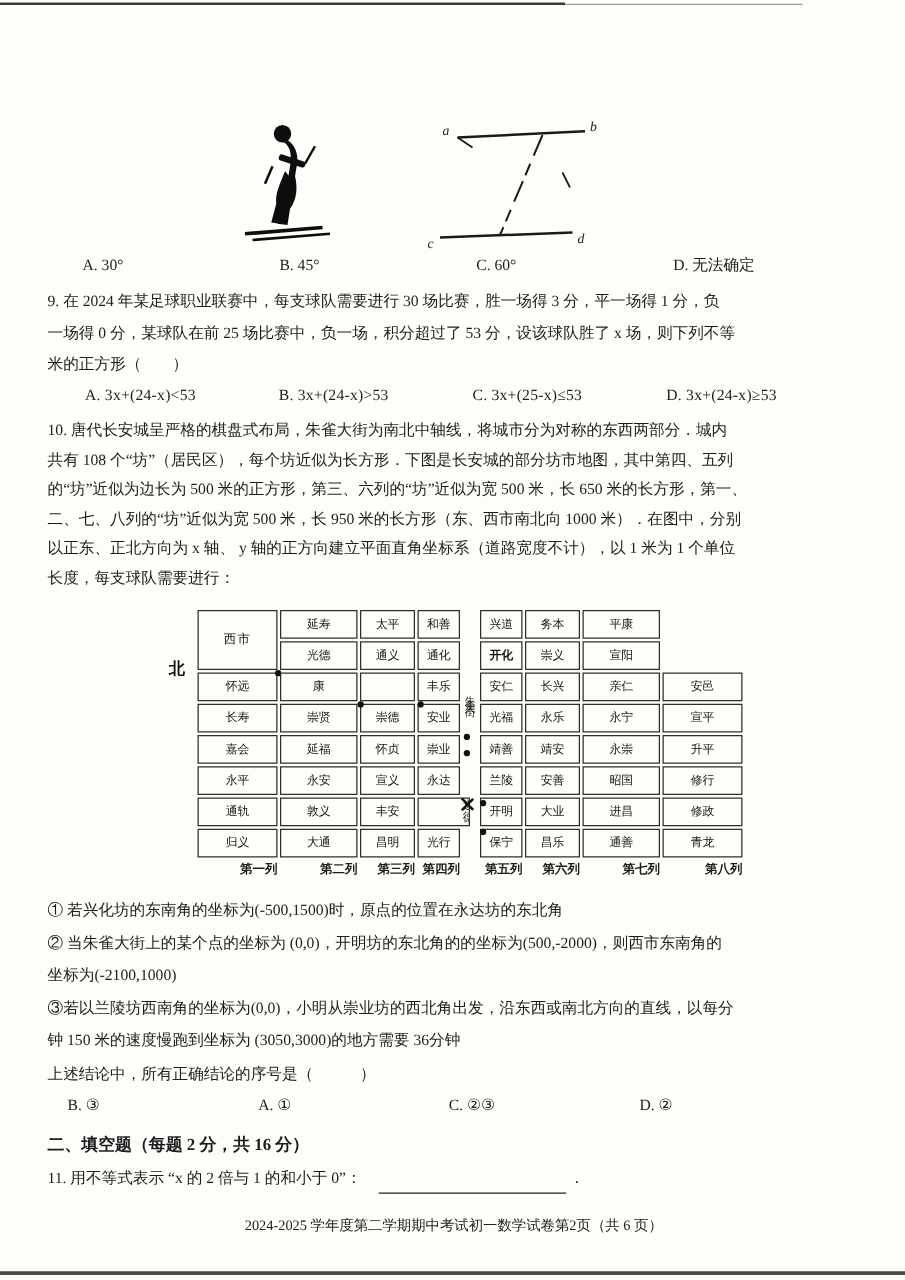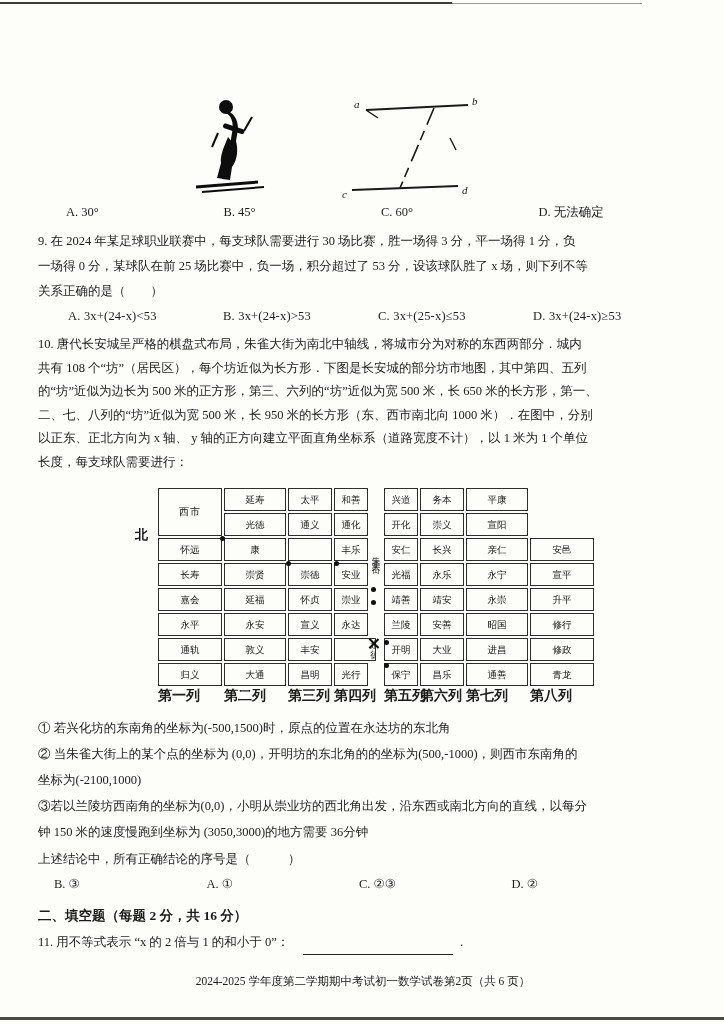--- a/index.html
+++ b/index.html
@@ -37,21 +37,21 @@
     grid-template-columns:64px 62px 44px 34px 12px 34px 44px 62px 64px;
     grid-auto-rows:23px;gap:2px;}
   .ward{border:1.2px solid #2e2e2e;display:flex;align-items:center;justify-content:center;
     font-size:9.5px;line-height:10px;letter-spacing:0;color:#141414;overflow:hidden;}
   .ward.market{font-size:10px;letter-spacing:1px;}
   .street{display:flex;align-items:flex-start;justify-content:center;border:none;}
   .street span{writing-mode:vertical-rl;font-size:8.5px;letter-spacing:3px;margin-top:62px;color:#222;}
   .north{position:absolute;left:-23px;top:34px;font-size:13px;font-weight:bold;color:#111;}
   .col-labels{display:grid;grid-template-columns:64px 62px 44px 34px 12px 34px 44px 62px 64px;
     gap:2px;margin-top:3px;}
-  .col-labels div{font-size:14px;font-weight:bold;text-align:left;white-space:nowrap;line-height:14px;}
+  .col-labels div{font-size:10px;font-weight:bold;text-align:right;white-space:nowrap;line-height:14px;}
   .dot{position:absolute;width:5px;height:5px;border-radius:50%;background:#101010;}
   .xmark{position:absolute;width:11px;height:11px;}
   .xmark:before,.xmark:after{content:"";position:absolute;left:5px;top:-1px;width:1.6px;height:13px;background:#101010;}
   .xmark:before{transform:rotate(45deg);}
   .xmark:after{transform:rotate(-45deg);}
 
   .conclusions{margin-top:12px;line-height:26px;}
   .summary{margin-top:2px;}
   .sec2{font-weight:bold;font-size:13.5px;margin-top:6px;}
   .q11{margin-top:2px;display:flex;align-items:flex-end;}
@@ -96,21 +96,21 @@
   <div class="opt-row opt-row-q8">
       <div class="opt">A. 30°</div>
       <div class="opt">B. 45°</div>
       <div class="opt">C. 60°</div>
       <div class="opt">D. 无法确定</div>
     </div>
 
   <div class="para q9">
       <div class="line">9. 在 2024 年某足球职业联赛中，每支球队需要进行 30 场比赛，胜一场得 3 分，平一场得 1 分，负</div>
       <div class="line">一场得 0 分，某球队在前 25 场比赛中，负一场，积分超过了 53 分，设该球队胜了 x 场，则下列不等</div>
-      <div class="line">关系正确的是（　　）</div>
+      <div class="line">米的正方形（　　）</div>
     </div>
   <div class="opt-row opt-row-q9">
       <div class="opt">A. 3x+(24-x)&lt;53</div>
       <div class="opt">B. 3x+(24-x)&gt;53</div>
       <div class="opt">C. 3x+(25-x)≤53</div>
       <div class="opt">D. 3x+(24-x)≥53</div>
     </div>
 
   <div class="para q10">
       <div class="line">10. 唐代长安城呈严格的棋盘式布局，朱雀大街为南北中轴线，将城市分为对称的东西两部分．城内</div>
@@ -130,21 +130,21 @@
         </div>
         <div class="ward" style="grid-area: 1 / 2;">延寿</div>
         <div class="ward" style="grid-area: 1 / 3;">太平</div>
         <div class="ward" style="grid-area: 1 / 4;">和善</div>
         <div class="ward" style="grid-area: 1 / 6;">兴道</div>
         <div class="ward" style="grid-area: 1 / 7;">务本</div>
         <div class="ward" style="grid-area: 1 / 8;">平康</div>
         <div class="ward" style="grid-area: 2 / 2;">光德</div>
         <div class="ward" style="grid-area: 2 / 3;">通义</div>
         <div class="ward" style="grid-area: 2 / 4;">通化</div>
-        <div class="ward" style="grid-area: 2 / 6;">开化</div>
+        <div class="ward" style="grid-area: 2 / 6; font-weight: bold;">开化</div>
         <div class="ward" style="grid-area: 2 / 7;">崇义</div>
         <div class="ward" style="grid-area: 2 / 8;">宣阳</div>
         <div class="ward" style="grid-area: 3 / 1;">怀远</div>
         <div class="ward" style="grid-area: 3 / 2;">康</div>
         <div class="ward" style="grid-area: 3 / 3;"></div>
         <div class="ward" style="grid-area: 3 / 4;">丰乐</div>
         <div class="ward" style="grid-area: 3 / 6;">安仁</div>
         <div class="ward" style="grid-area: 3 / 7;">长兴</div>
         <div class="ward" style="grid-area: 3 / 8;">亲仁</div>
         <div class="ward" style="grid-area: 3 / 9;">安邑</div>
@@ -204,21 +204,21 @@
     <div class="dot" style="left:176px;top:73px;"></div>
     <div class="dot" style="left:213px;top:99px;"></div>
     <div class="dot" style="left:213px;top:112px;"></div>
     <div class="dot" style="left:226px;top:152px;"></div>
     <div class="dot" style="left:226px;top:175px;"></div>
     <div class="xmark" style="left:210px;top:150px;"></div>
   </div>
 
   <div class="para conclusions">
       <div class="line">① 若兴化坊的东南角的坐标为(-500,1500)时，原点的位置在永达坊的东北角</div>
-      <div class="line">② 当朱雀大街上的某个点的坐标为 (0,0)，开明坊的东北角的的坐标为(500,-1000)，则西市东南角的</div>
+      <div class="line">② 当朱雀大街上的某个点的坐标为 (0,0)，开明坊的东北角的的坐标为(500,-2000)，则西市东南角的</div>
       <div class="line">坐标为(-2100,1000)</div>
       <div class="line">③若以兰陵坊西南角的坐标为(0,0)，小明从崇业坊的西北角出发，沿东西或南北方向的直线，以每分</div>
       <div class="line">钟 150 米的速度慢跑到坐标为 (3050,3000)的地方需要 36分钟</div>
     </div>
 
   <div class="summary">上述结论中，所有正确结论的序号是（　　　）</div>
   <div class="opt-row opt-row-final">
       <div class="opt">B. ③</div>
       <div class="opt">A. ①</div>
       <div class="opt">C. ②③</div>

